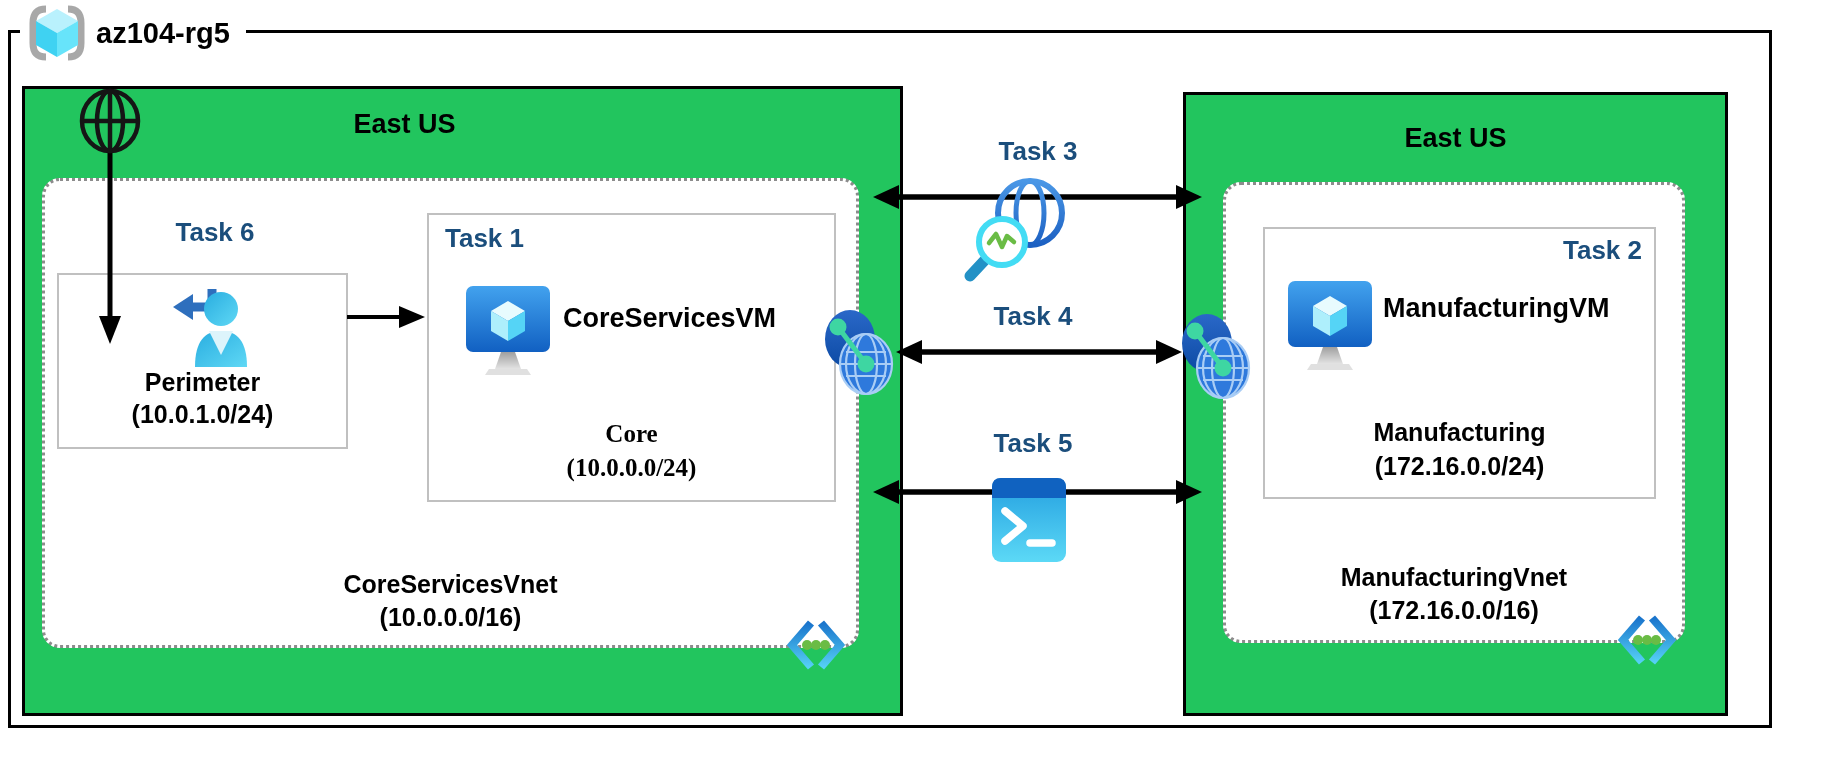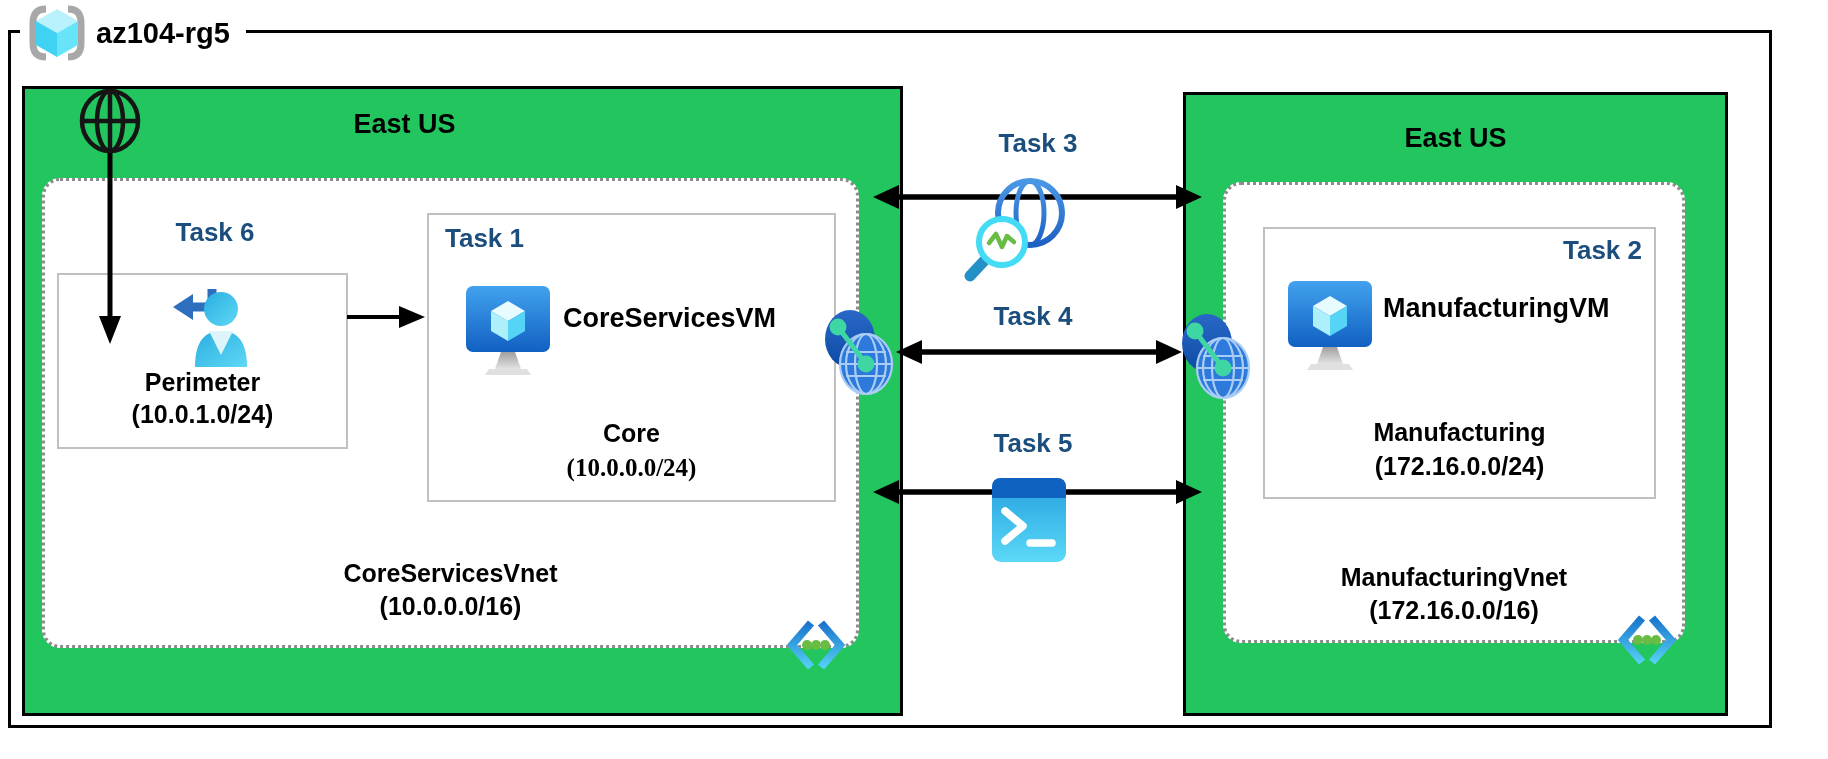--- a/index.html
+++ b/index.html
@@ -90,25 +90,25 @@
             </defs>
             <rect x="1" y="1" width="84" height="66" rx="7" fill="url(#vmgrad1)"></rect>
             <polygon points="43,16 60,26 43,36 26,26" fill="#e8fbfe"></polygon>
             <polygon points="26,26 43,36 43,56 26,46" fill="#aeeffc"></polygon>
             <polygon points="60,26 43,36 43,56 60,46" fill="#55d4f6"></polygon>
             <polygon points="36,67 50,67 56,84 30,84" fill="url(#standgrad1)"></polygon>
             <polygon points="24,84 62,84 66,90 20,90" fill="#e0e0e0"></polygon>
           </svg>
         </span>
         <div class="abs vmname" style="left:134px;top:88px;">CoreServicesVM</div>
-        <div class="abs lbl center" style="left:0;right:0;top:203px;">Core</div>
+        <div class="abs lbl center" style="left:0;right:0;top:203px;font-family:Liberation Serif, serif;">Core</div>
         <div class="abs lbl center" style="left:0;right:0;top:237px;font-family:Liberation Serif, serif;">(10.0.0.0/24)</div>
       </div>
 
-      <div class="vnet-name" style="bottom:23px;">
+      <div class="vnet-name" style="bottom:12px;">
         <div>CoreServicesVnet</div>
         <div>(10.0.0.0/16)</div>
       </div>
 
       <span class="abs icon-layer" style="left:742px;bottom:-27px;">
         <svg width="58" height="54" viewBox="0 0 58 54">
           <defs>
             <linearGradient id="vnetgrad1" x1="0" y1="0" x2="0" y2="1">
               <stop offset="0" stop-color="#1a74cc"></stop>
                 <stop offset="1" stop-color="#55d0f5"></stop>
@@ -183,21 +183,21 @@
     <svg width="64" height="66" viewBox="0 0 64 66">
       <g stroke="#151515" stroke-width="4.5" fill="none">
         <ellipse cx="32" cy="33" rx="28" ry="30"></ellipse>
         <ellipse cx="32" cy="33" rx="13" ry="30"></ellipse>
         <line x1="4" y1="33" x2="60" y2="33"></line>
         <line x1="32" y1="3" x2="32" y2="63"></line>
       </g>
     </svg>
   </span>
 
-  <div class="abs task center" style="left:958px;top:128px;width:160px;">Task 3</div>
+  <div class="abs task center" style="left:958px;top:136px;width:160px;">Task 3</div>
   <div class="abs task center" style="left:953px;top:301px;width:160px;">Task 4</div>
   <div class="abs task center" style="left:953px;top:428px;width:160px;">Task 5</div>
 
   <svg class="abs arrow-layer" width="1828" height="759" viewBox="0 0 1828 759">
     <g>
       <line x1="110" y1="152" x2="110" y2="320" stroke="#000" stroke-width="5"></line>
       <polygon points="110,344 99,316 121,316" fill="#000"></polygon>
     </g>
     <g>
       <line x1="347" y1="317" x2="401" y2="317" stroke="#000" stroke-width="4"></line>

